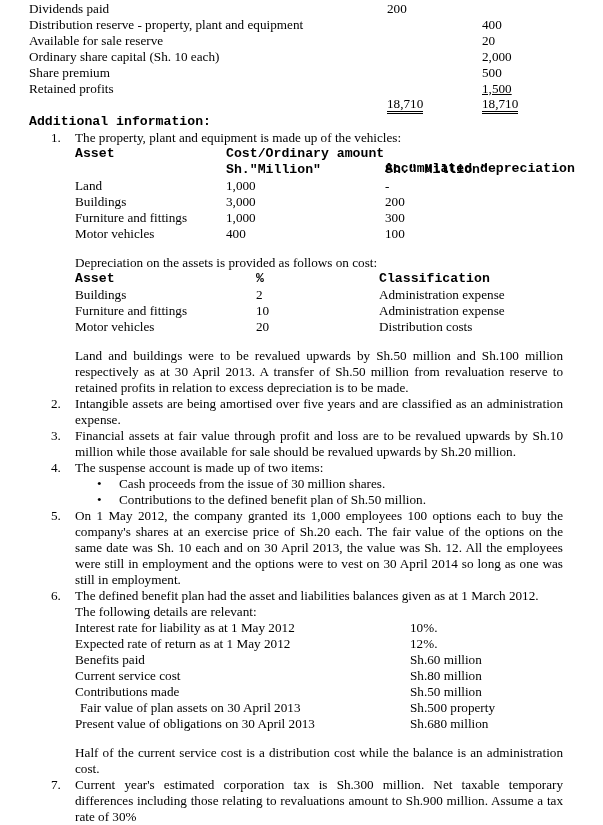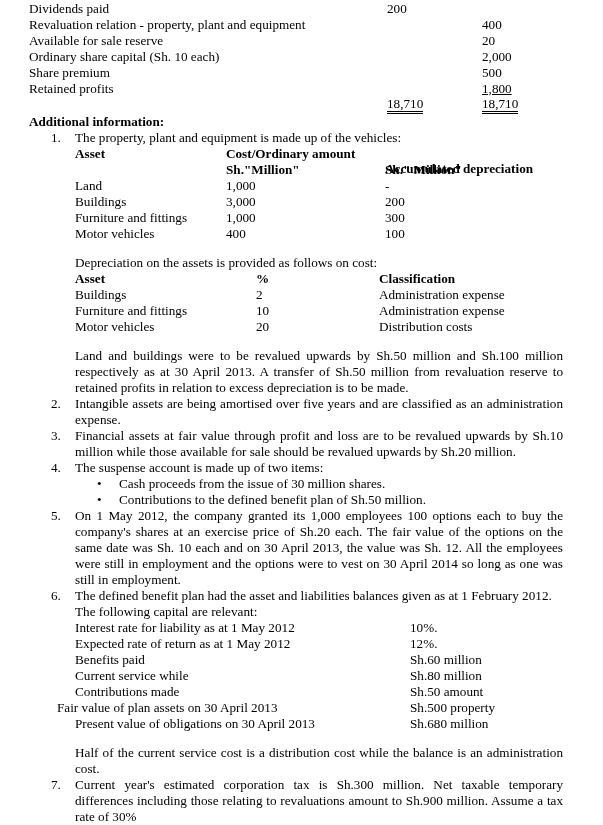--- a/index.html
+++ b/index.html
@@ -2,48 +2,48 @@
 <html><head>
 <meta charset="utf-8">
 <style>
   html, body { margin: 0; padding: 0; background: #ffffff; }
   body {
     width: 603px; height: 825px; position: relative; overflow: hidden;
     font-family: "Liberation Serif", "DejaVu Serif", serif;
     font-size: 13.2px; color: #000; line-height: 16px;
   }
   .abs { position: absolute; white-space: nowrap; }
-  .b { font-weight: bold; }
+  .b { font-weight: bold; font-family: Liberation Mono, monospace; }
   .u { text-decoration: underline; }
   .du { border-bottom: 3px double #000; line-height: 14px; padding-bottom: 0; }
   .para { position: absolute; left: 75px; width: 488px; text-align: justify; white-space: normal; }
   .num { position: absolute; left: 51px; }
   .bullet { position: absolute; left: 97px; }
 </style>
 </head>
 <body>
 
 <div>
   <span class="abs" style="left:29px;top:1px">Dividends paid</span>
   <span class="abs" style="left:387px;top:1px">200</span>
 
-  <span class="abs" style="left:29px;top:17px">Revaluation relation - property, plant and equipment</span>
+  <span class="abs" style="left:29px;top:17px">Distribution reserve - property, plant and equipment</span>
   <span class="abs" style="left:482px;top:17px">400</span>
 
   <span class="abs" style="left:29px;top:33px">Available for sale reserve</span>
   <span class="abs" style="left:482px;top:33px">20</span>
 
   <span class="abs" style="left:29px;top:49px">Ordinary share capital (Sh. 10 each)</span>
   <span class="abs" style="left:482px;top:49px">2,000</span>
 
   <span class="abs" style="left:29px;top:65px">Share premium</span>
   <span class="abs" style="left:482px;top:65px">500</span>
 
   <span class="abs" style="left:29px;top:81px">Retained profits</span>
-  <span class="abs u" style="left:482px;top:81px">1,800</span>
+  <span class="abs u" style="left:482px;top:81px">1,500</span>
 
   <span class="abs du" style="left:387px;top:97px">18,710</span>
   <span class="abs du" style="left:482px;top:97px">18,710</span>
 </div>
 
 <div class="abs b" style="left:29px;top:114px">Additional information:</div>
 
 <span class="num" style="top:130px">1.</span>
 <span class="abs" style="left:75px;top:130px">The property, plant and equipment is made up of the vehicles:</span>
 
@@ -102,35 +102,35 @@
 <span class="abs" style="left:75px;top:460px">The suspense account is made up of two items:</span>
 <span class="bullet" style="top:476px">•</span>
 <span class="abs" style="left:119px;top:476px">Cash proceeds from the issue of 30 million shares.</span>
 <span class="bullet" style="top:492px">•</span>
 <span class="abs" style="left:119px;top:492px">Contributions to the defined benefit plan of Sh.50 million.</span>
 
 <span class="num" style="top:508px">5.</span>
 <div class="para" style="top:508px">On 1 May 2012, the company granted its 1,000 employees 100 options each to buy the company's shares at an exercise price of Sh.20 each. The fair value of the options on the same date was Sh. 10 each and on 30 April 2013, the value was Sh. 12. All the employees were still in employment and the options were to vest on 30 April 2014 so long as one was still in employment.</div>
 
 <span class="num" style="top:588px">6.</span>
-<div class="para" style="top:588px">The defined benefit plan had the asset and liabilities balances given as at 1 February 2012.</div>
-<span class="abs" style="left:75px;top:604px">The following capital are relevant:</span>
+<div class="para" style="top:588px">The defined benefit plan had the asset and liabilities balances given as at 1 March 2012.</div>
+<span class="abs" style="left:75px;top:604px">The following details are relevant:</span>
 
 <div>
   <span class="abs" style="left:75px;top:620px">Interest rate for liability as at 1 May 2012</span>
   <span class="abs" style="left:410px;top:620px">10%.</span>
   <span class="abs" style="left:75px;top:636px">Expected rate of return as at 1 May 2012</span>
   <span class="abs" style="left:410px;top:636px">12%.</span>
   <span class="abs" style="left:75px;top:652px">Benefits paid</span>
   <span class="abs" style="left:410px;top:652px">Sh.60 million</span>
-  <span class="abs" style="left:75px;top:668px">Current service while</span>
+  <span class="abs" style="left:75px;top:668px">Current service cost</span>
   <span class="abs" style="left:410px;top:668px">Sh.80 million</span>
   <span class="abs" style="left:75px;top:684px">Contributions made</span>
-  <span class="abs" style="left:410px;top:684px">Sh.50 amount</span>
-  <span class="abs" style="left:57px;top:700px">Fair value of plan assets on 30 April 2013</span>
+  <span class="abs" style="left:410px;top:684px">Sh.50 million</span>
+  <span class="abs" style="left:80px;top:700px">Fair value of plan assets on 30 April 2013</span>
   <span class="abs" style="left:410px;top:700px">Sh.500 property</span>
   <span class="abs" style="left:75px;top:716px">Present value of obligations on 30 April 2013</span>
   <span class="abs" style="left:410px;top:716px">Sh.680 million</span>
 </div>
 
 <div class="para" style="top:745px">Half of the current service cost is a distribution cost while the balance is an administration cost.</div>
 
 <span class="num" style="top:777px">7.</span>
 <div class="para" style="top:777px">Current year's estimated corporation tax is Sh.300 million. Net taxable temporary differences including those relating to revaluations amount to Sh.900 million. Assume a tax rate of 30%</div>
 

